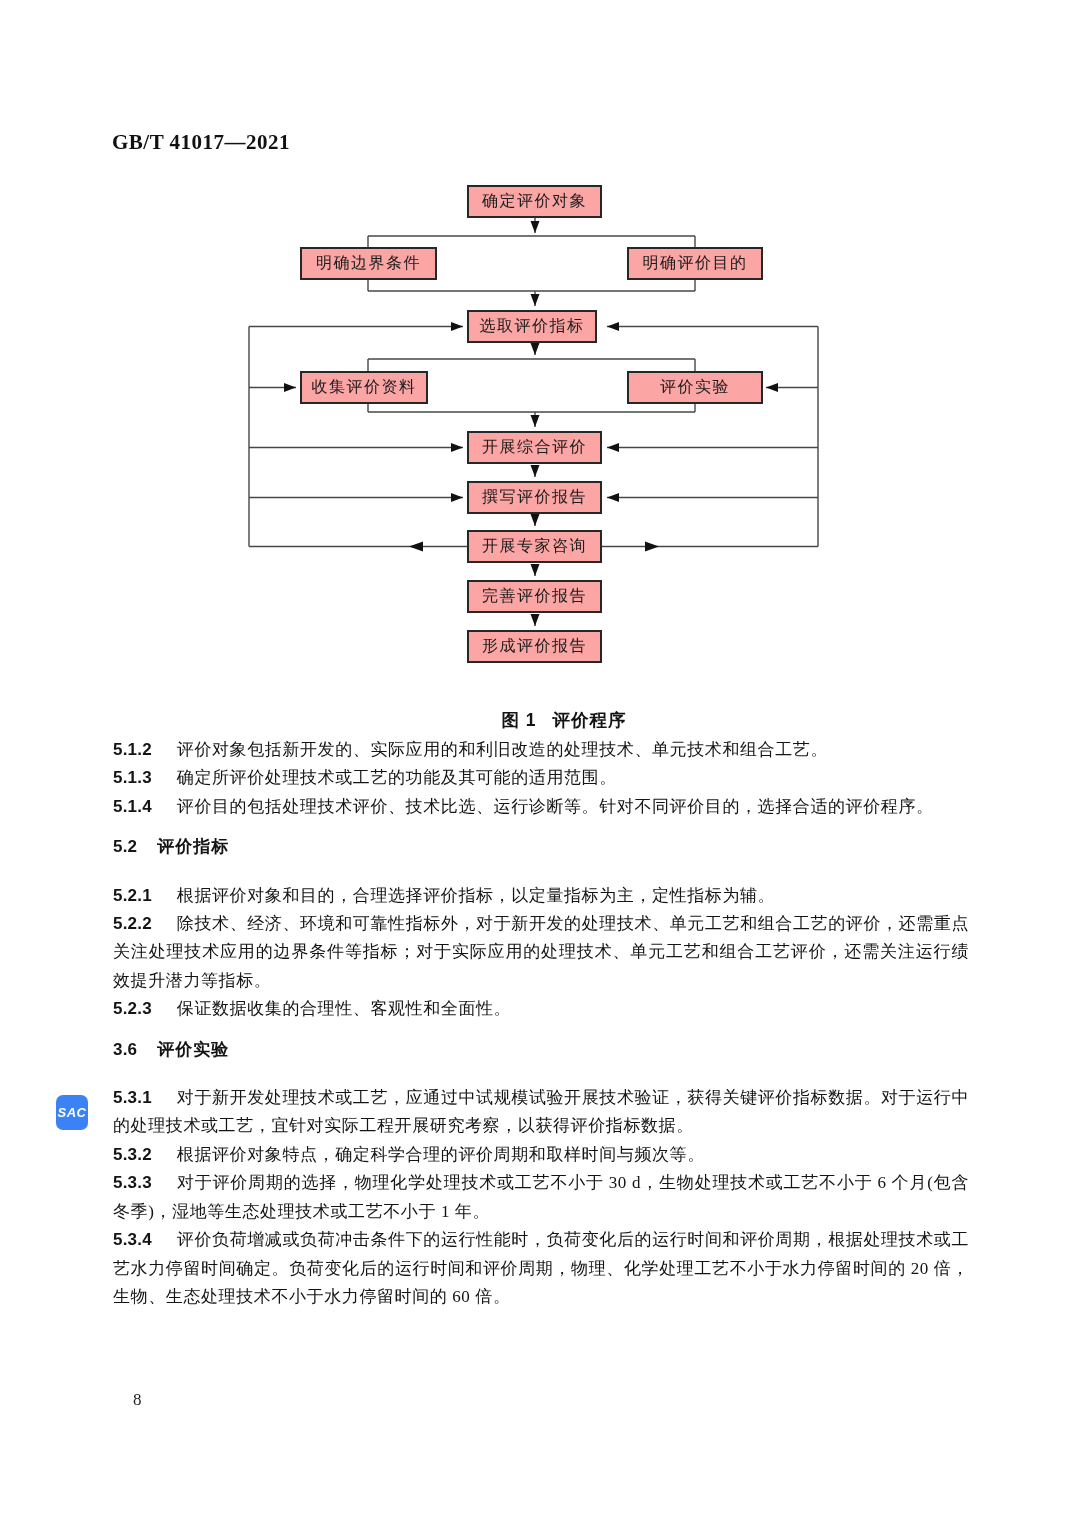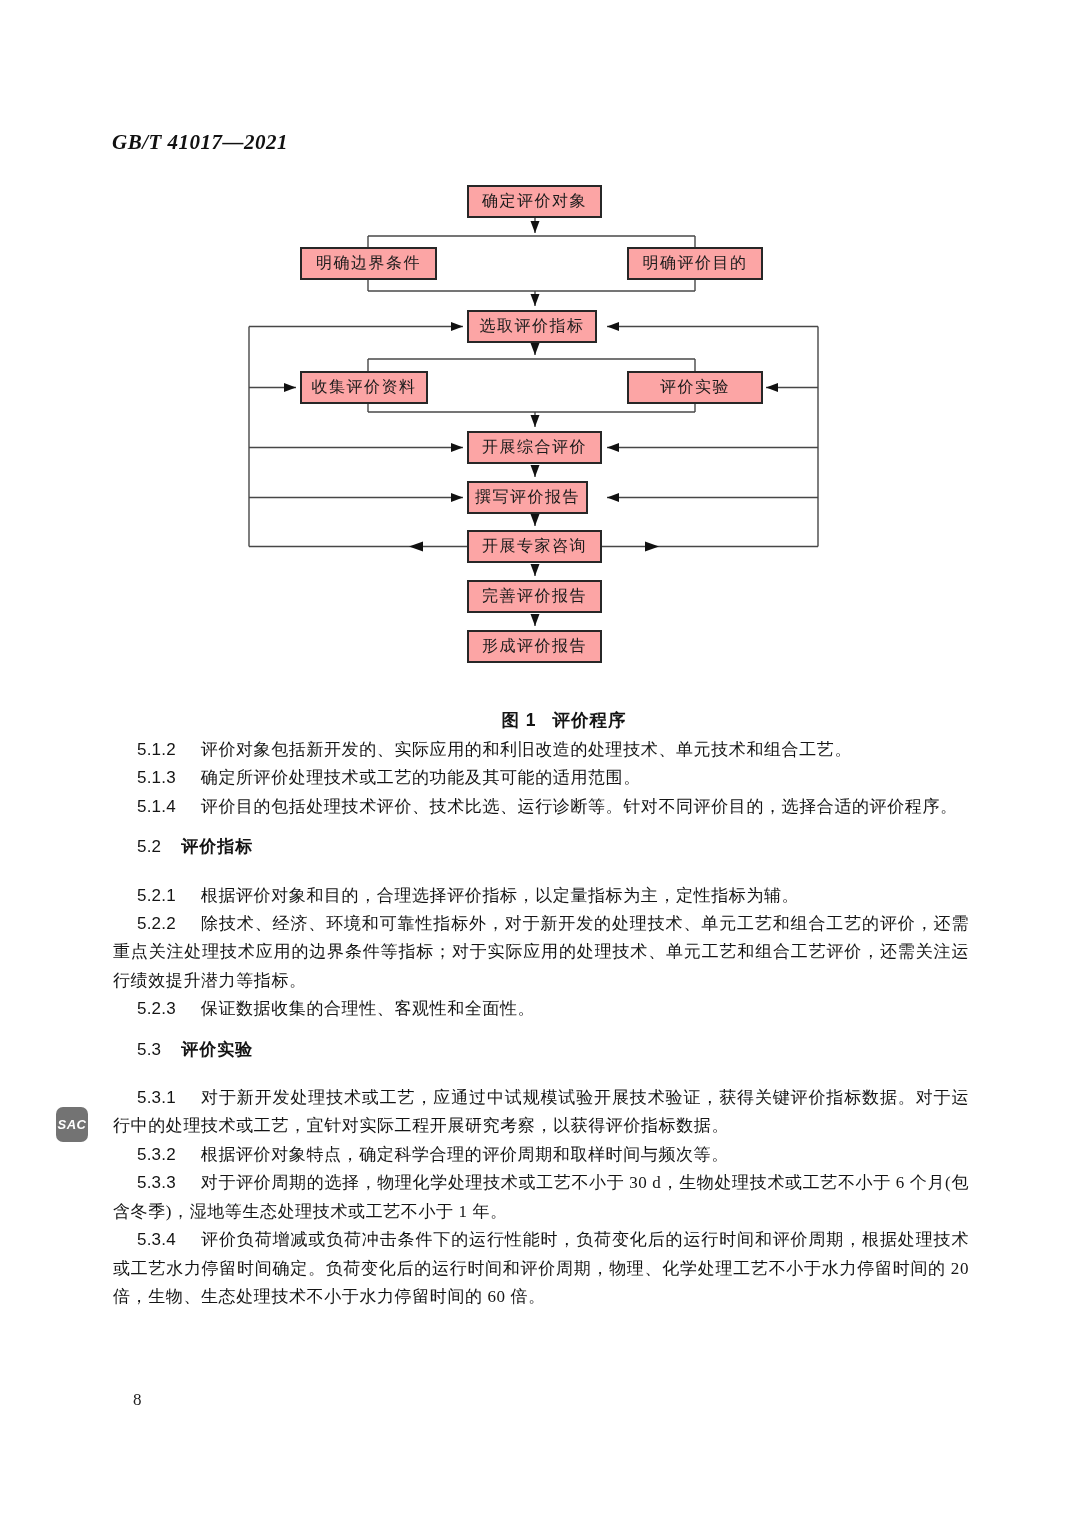--- a/index.html
+++ b/index.html
@@ -5,21 +5,21 @@
   html,body{margin:0;padding:0;background:#e9e9e9;}
   .page{
     position:relative;width:1080px;height:1527px;margin:0 auto;
     background:#ffffff;overflow:hidden;
     font-family:"Liberation Serif","DejaVu Serif",serif;
     color:#161616;
   }
   .std-no{
     position:absolute;left:112px;top:130px;
     font-family:"Liberation Serif","DejaVu Serif",serif;
-    font-weight:bold;font-size:21px;letter-spacing:0.5px;color:#111;font-style:italic;
+    font-weight:bold;font-size:21px;letter-spacing:0.5px;color:#111;
   }
   
   .flow-svg{position:absolute;left:0;top:0;width:1080px;height:700px;}
   .flow-node{
     position:absolute;height:33px;box-sizing:border-box;
     border:2px solid #272727;background:#fca5a5;
     display:flex;align-items:center;justify-content:center;
     font-size:16px;letter-spacing:1.5px;color:#1c1c1c;
     font-family:"Liberation Serif","DejaVu Serif",serif;
   }
@@ -32,21 +32,21 @@
   .fig-caption .cap-label{margin-right:16px;}
   
   .textblock{
     position:absolute;left:113px;top:736px;width:856px;
     font-size:17px;line-height:28.4px;text-align:justify;
     letter-spacing:0.6px;color:#141414;
   }
   .clause{margin:0;}
   .cnum{
     font-family:"Liberation Sans","DejaVu Sans",sans-serif;
-    font-weight:normal;letter-spacing:0.2px;margin-right:25px;margin-left:24px;
+    font-weight:bold;letter-spacing:0.2px;margin-right:25px;
   }
   .heading{
     font-family:"Liberation Sans","DejaVu Sans",sans-serif;
     font-weight:bold;margin:12px 0 20px 0;letter-spacing:1px;
   }
   .heading .cnum{margin-right:20px;}
   .page-num{
     position:absolute;left:133px;top:1390px;
     font-size:17px;color:#222;
   }
@@ -115,42 +115,42 @@
     <polygon points="659,546.5 645,541.5 645,551.5" fill="#111"></polygon>
   </svg>
 
   <div class="flow-node" style="left:467px;top:185px;width:135px">确定评价对象</div>
   <div class="flow-node" style="left:300px;top:247px;width:137px">明确边界条件</div>
   <div class="flow-node" style="left:627px;top:247px;width:136px">明确评价目的</div>
   <div class="flow-node" style="left:467px;top:310px;width:130px">选取评价指标</div>
   <div class="flow-node" style="left:300px;top:371px;width:128px">收集评价资料</div>
   <div class="flow-node" style="left:627px;top:371px;width:136px">评价实验</div>
   <div class="flow-node" style="left:467px;top:431px;width:135px">开展综合评价</div>
-  <div class="flow-node" style="left:467px;top:481px;width:121px">撰写评价报告</div>
+  <div class="flow-node" style="left:467px;top:481px;width:135px">撰写评价报告</div>
   <div class="flow-node" style="left:467px;top:530px;width:135px">开展专家咨询</div>
   <div class="flow-node" style="left:467px;top:580px;width:135px">完善评价报告</div>
   <div class="flow-node" style="left:467px;top:630px;width:135px">形成评价报告</div>
 
   <div class="fig-caption">
     <span class="cap-label">图  1</span>
     <span>评价程序</span>
   </div>
 
   <div class="textblock">
     <p class="clause"><span class="cnum">5.1.2</span><span>评价对象包括新开发的、实际应用的和利旧改造的处理技术、单元技术和组合工艺。</span></p>
     <p class="clause"><span class="cnum">5.1.3</span><span>确定所评价处理技术或工艺的功能及其可能的适用范围。</span></p>
     <p class="clause"><span class="cnum">5.1.4</span><span>评价目的包括处理技术评价、技术比选、运行诊断等。针对不同评价目的，选择合适的评价程序。</span></p>
     <p class="clause heading"><span class="cnum">5.2</span><span>评价指标</span></p>
     <p class="clause"><span class="cnum">5.2.1</span><span>根据评价对象和目的，合理选择评价指标，以定量指标为主，定性指标为辅。</span></p>
     <p class="clause"><span class="cnum">5.2.2</span><span>除技术、经济、环境和可靠性指标外，对于新开发的处理技术、单元工艺和组合工艺的评价，还需重点关注处理技术应用的边界条件等指标；对于实际应用的处理技术、单元工艺和组合工艺评价，还需关注运行绩效提升潜力等指标。</span></p>
     <p class="clause"><span class="cnum">5.2.3</span><span>保证数据收集的合理性、客观性和全面性。</span></p>
-    <p class="clause heading"><span class="cnum">5.3</span><span>评价实验</span></p>
+    <p class="clause heading"><span class="cnum">3.6</span><span>评价实验</span></p>
     <p class="clause"><span class="cnum">5.3.1</span><span>对于新开发处理技术或工艺，应通过中试规模试验开展技术验证，获得关键评价指标数据。对于运行中的处理技术或工艺，宜针对实际工程开展研究考察，以获得评价指标数据。</span></p>
     <p class="clause"><span class="cnum">5.3.2</span><span>根据评价对象特点，确定科学合理的评价周期和取样时间与频次等。</span></p>
     <p class="clause"><span class="cnum">5.3.3</span><span>对于评价周期的选择，物理化学处理技术或工艺不小于 30 d，生物处理技术或工艺不小于 6 个月(包含冬季)，湿地等生态处理技术或工艺不小于 1 年。</span></p>
     <p class="clause"><span class="cnum">5.3.4</span><span>评价负荷增减或负荷冲击条件下的运行性能时，负荷变化后的运行时间和评价周期，根据处理技术或工艺水力停留时间确定。负荷变化后的运行时间和评价周期，物理、化学处理工艺不小于水力停留时间的 20 倍，生物、生态处理技术不小于水力停留时间的 60 倍。</span></p>
   </div>
 
-  <div class="sac-watermark" title="SAC" style="background: #737373; margin-top: 12px;">SAC</div>
+  <div class="sac-watermark" title="SAC" style="background: #3b82f6;">SAC</div>
 
   <div class="page-num">8</div>
 
 </div>
 
 </body></html>

